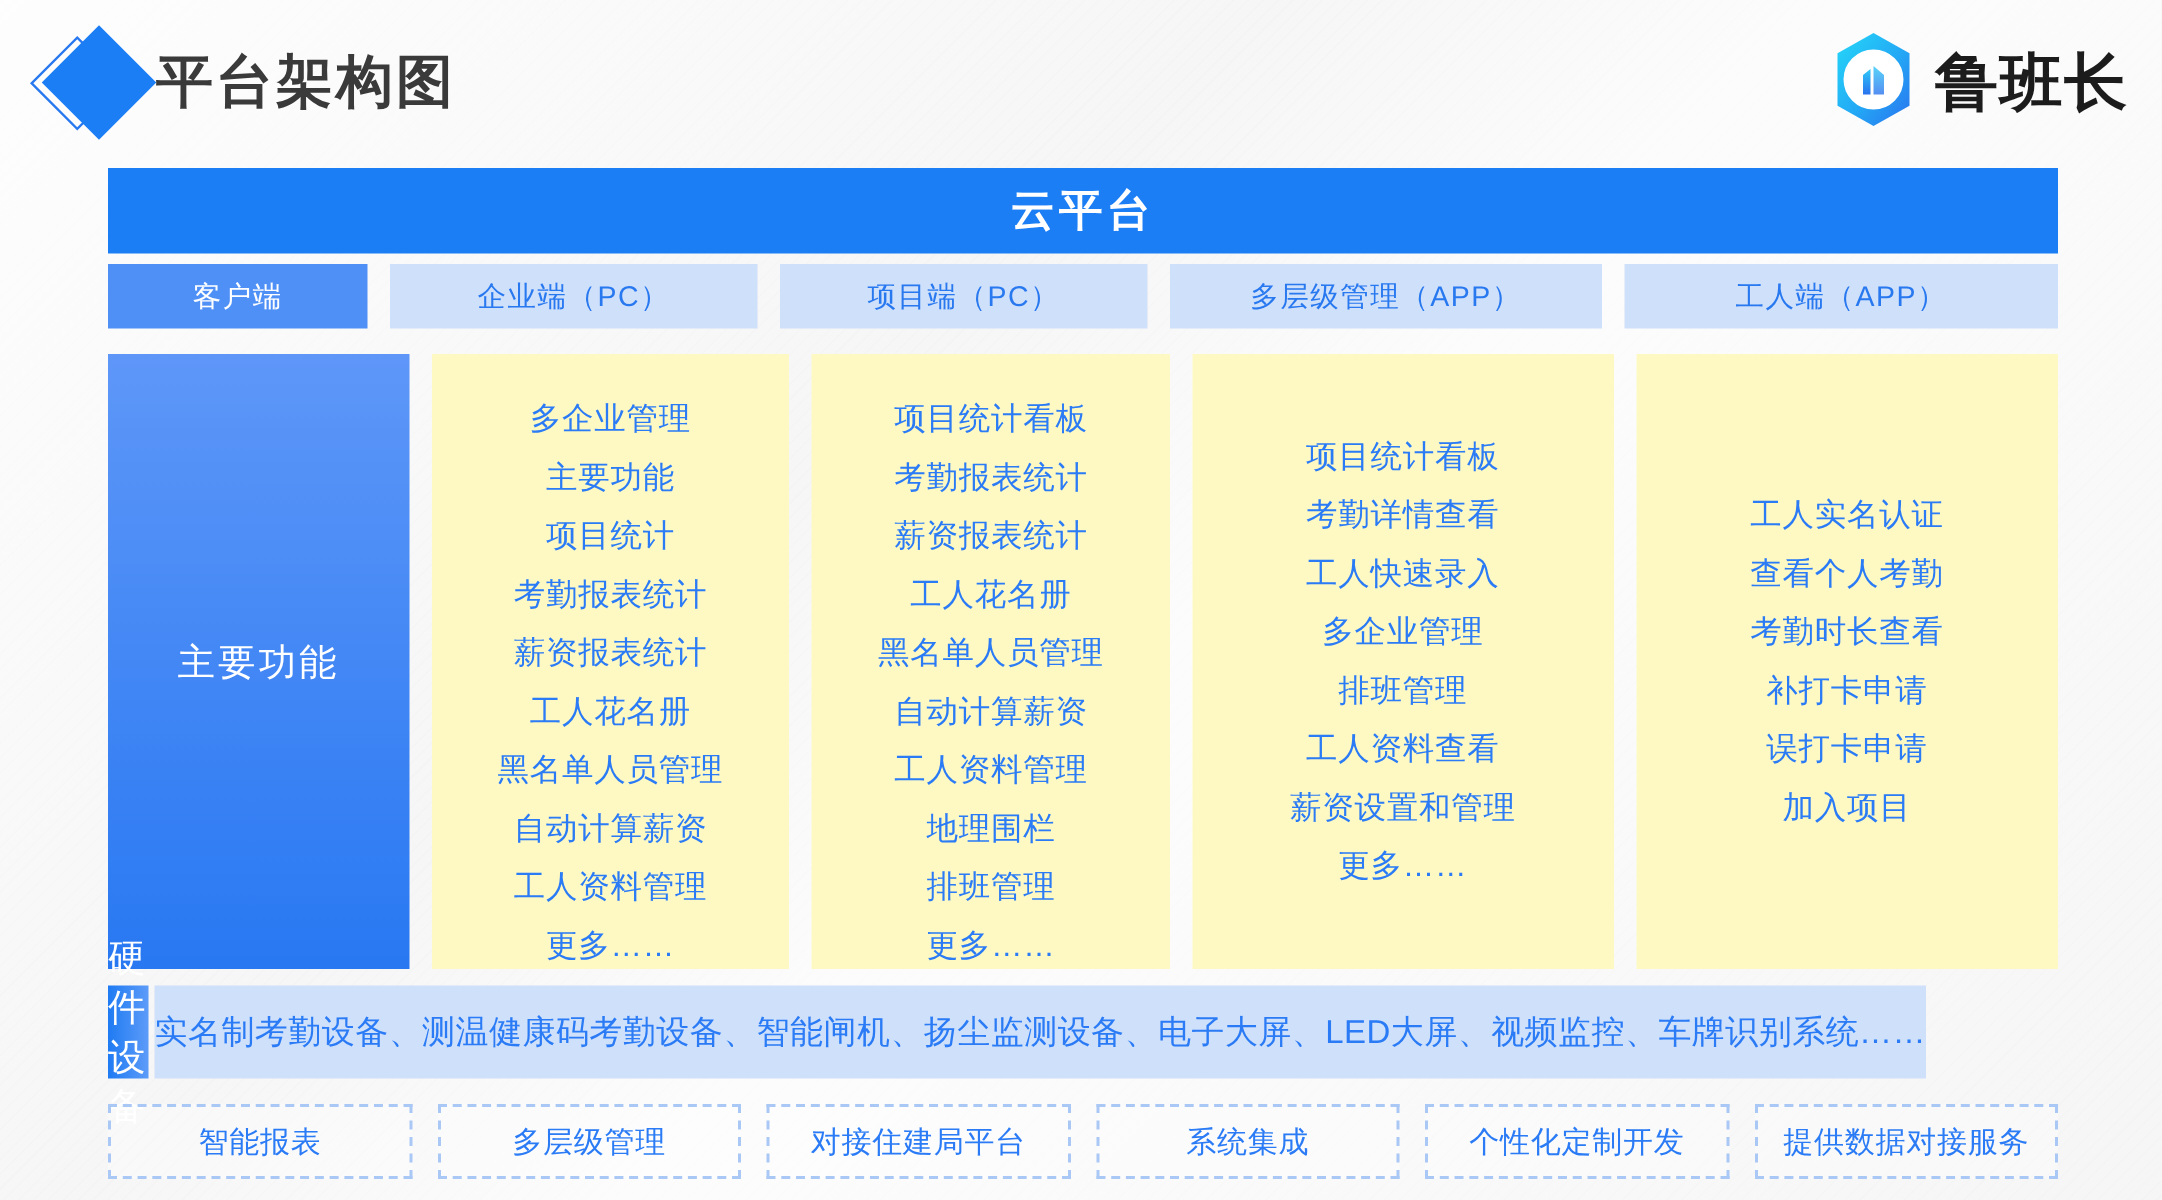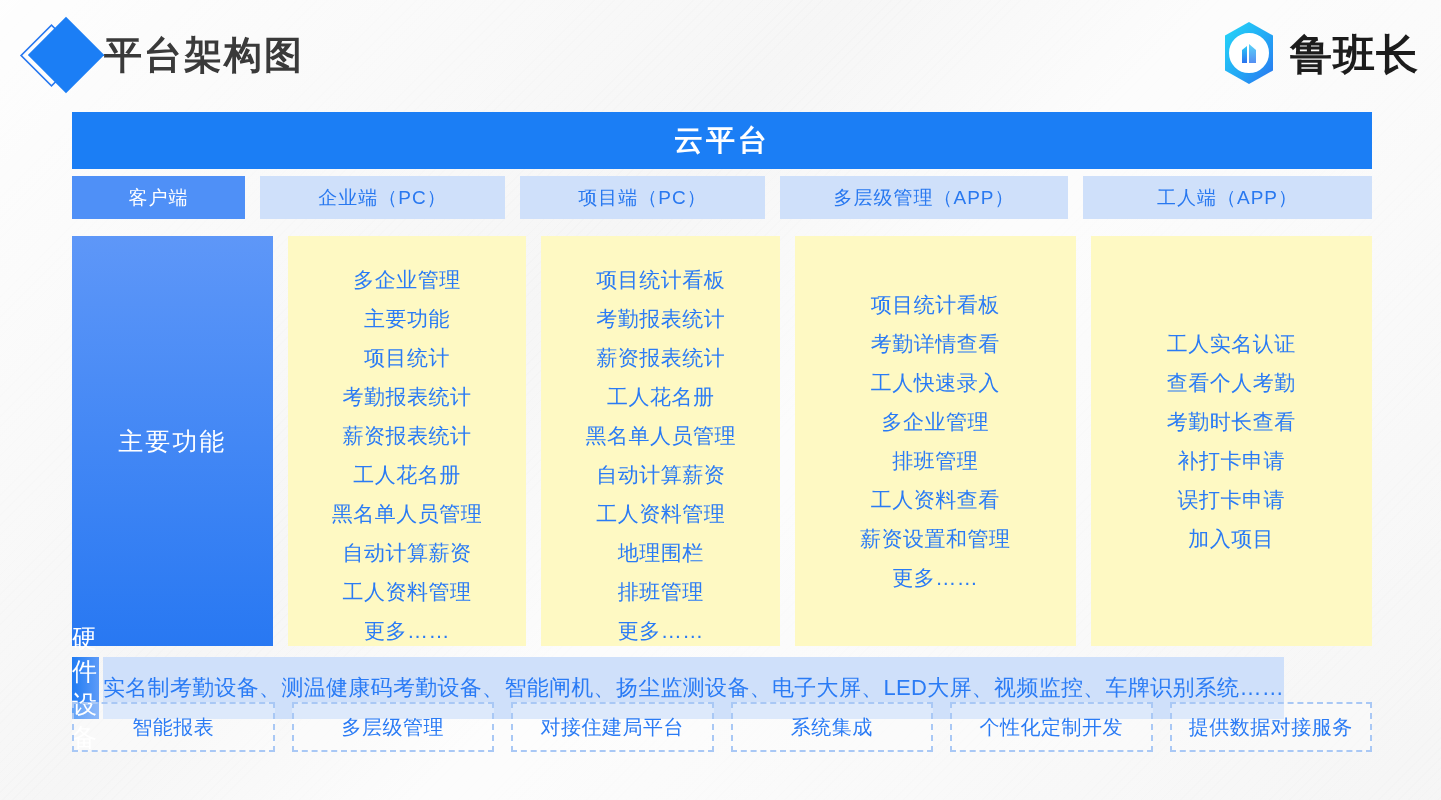--- a/index.html
+++ b/index.html
@@ -187,21 +187,21 @@
     color: #2a7bf5;
     font-size: 22px;
     letter-spacing: 0.3px;
     white-space: nowrap;
   }
 
   
   .row-tags {
     position: absolute;
     left: 72px;
-    top: 702px;
+    top: 736px;
     width: 1300px;
     height: 50px;
     display: flex;
     gap: 17px;
   }
   .tag {
     flex: 1;
     height: 50px;
     border: 2px dashed #a9c8f5;
     background: rgba(255,255,255,0.30);

